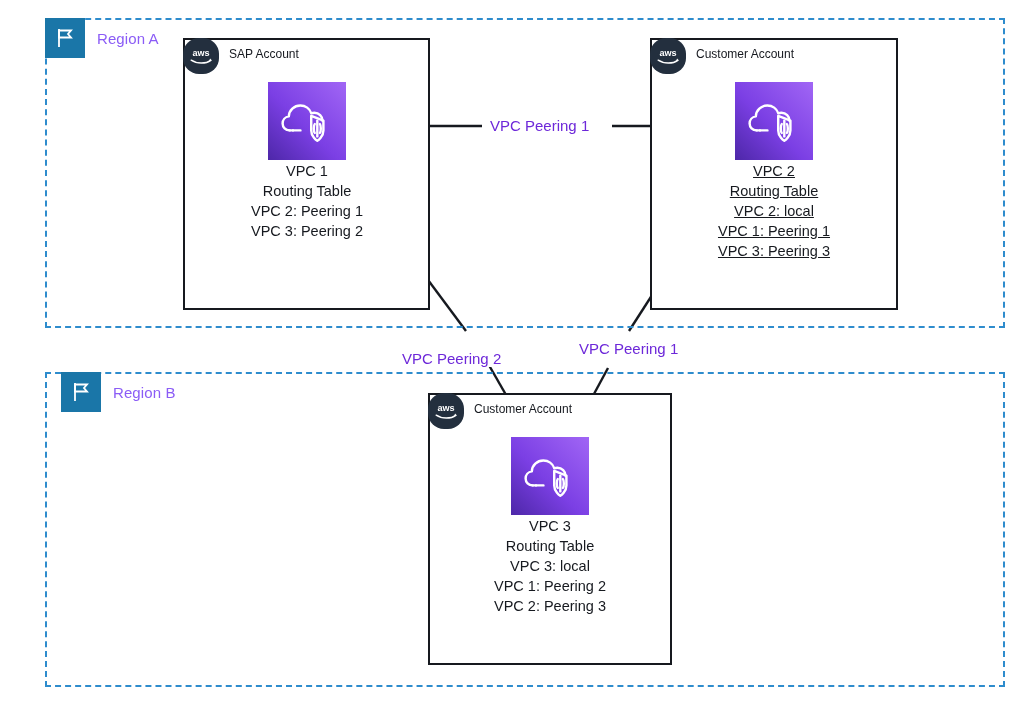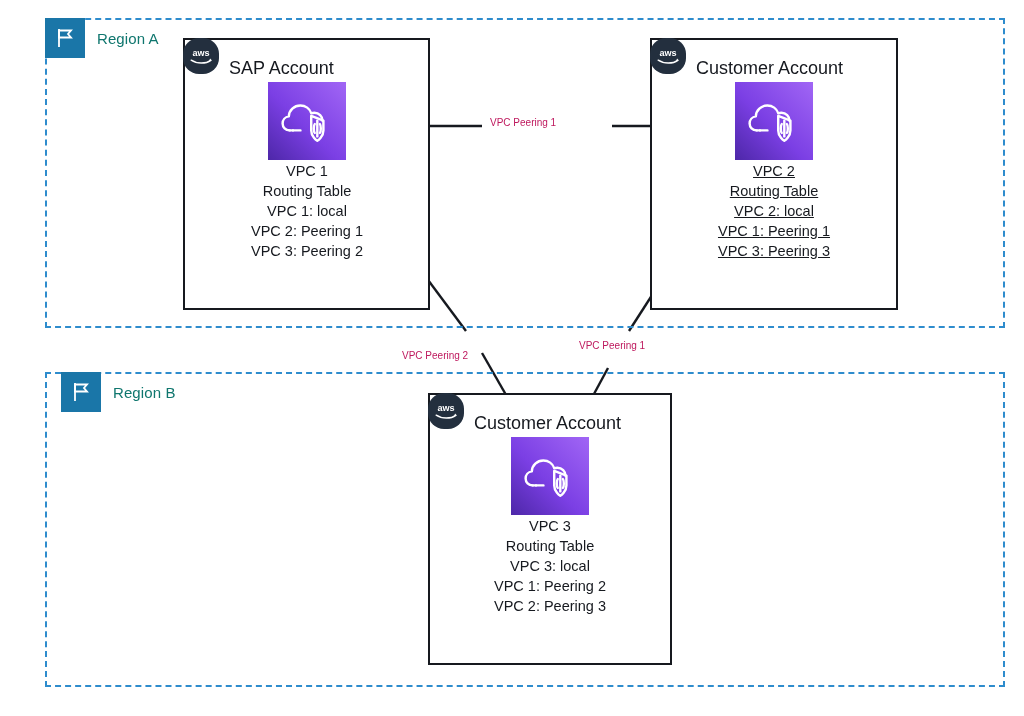--- a/index.html
+++ b/index.html
@@ -24,21 +24,21 @@
     position:absolute;
     display:flex;align-items:center;gap:12px;
     top:-1px;left:-1px;
   }
   .region-flag{
     width:40px;height:40px;background:#1a76a8;
     display:flex;align-items:center;justify-content:center;
     flex:0 0 auto;
   }
   .region-label{
-    font-size:15px;color:#0f766e;white-space:nowrap;letter-spacing:.1px;
+    font-size:15px;color:#8b5cf6;white-space:nowrap;letter-spacing:.1px;
   }
 
   
   .account{
     position:absolute;
     border:2px solid #16191f;
     box-sizing:border-box;
     background:#ffffff;
   }
   #account-sap{left:183px;top:38px;width:247px;height:272px;}
@@ -49,43 +49,43 @@
     position:absolute;top:-2px;left:-2px;
     display:flex;align-items:flex-start;gap:10px;
   }
   .aws-badge{
     width:36px;height:36px;background:#232f3e;
     display:flex;align-items:center;justify-content:center;
     flex:0 0 auto;
     border-radius:16px;
   }
   .account-title{
-    font-size:18px;color:#16191f;white-space:nowrap;
-    padding-top:20px;
+    font-size:12px;color:#16191f;white-space:nowrap;
+    padding-top:9px;
   }
 
   
   .vpc-node{position:absolute;text-align:center;width:210px;}
   .vpc-icon{
     width:78px;height:78px;margin:0 auto;
     background:linear-gradient(45deg,#4d27a8 0%,#7b3fe4 45%,#a166f5 100%);
     display:flex;align-items:center;justify-content:center;
   }
   .vpc-text{
     margin-top:1px;
     font-size:14.5px;line-height:20px;color:#16191f;white-space:nowrap;
   }
 
   #vpc1{left:202px;top:82px;}
   #vpc2{left:669px;top:82px;text-decoration:underline;}
   #vpc3{left:445px;top:437px;}
 
   
   .edge-label{
-    position:absolute;font-size:10px;color:#be185d;white-space:nowrap;
+    position:absolute;font-size:15px;color:#6d28d9;white-space:nowrap;
     background:#ffffff;padding:0 6px;
   }
   #label-peering1{left:484px;top:117px;}
   #label-peering2{left:396px;top:340px;margin-top:10px;}
   #label-peering3{left:573px;top:340px;}
 </style>
 </head>
 <body>
 
 <svg id="canvas" viewBox="0 0 1024 716" xmlns="http://www.w3.org/2000/svg">
@@ -135,21 +135,20 @@
         <path d="M13.5 42 H17"></path>
         <path d="M36.5 26.5 L49.5 31.5 L49.5 42 C49.5 48.5 43.8 52.6 43 53.1 C42.2 52.6 36.5 48.5 36.5 42 Z"></path>
         <path d="M43 31.6 L43 48.4"></path>
         <path d="M40.3 35.2 C38.9 36.6 38.9 43.4 40.3 44.8 M45.7 35.2 C47.1 36.6 47.1 43.4 45.7 44.8"></path>
       </g>
     </svg>
   </div>
   <div class="vpc-text">
     <div>VPC 1</div>
     <div>Routing Table</div>
-    <div>VPC 1: local</div>
     <div>VPC 2: Peering 1</div>
     <div>VPC 3: Peering 2</div>
   </div>
 </div>
 
 <div class="account" id="account-cust-a"></div>
 <div class="account-head" style="left:650px;top:38px;">
   <div class="aws-badge">
     <svg width="28" height="22" viewBox="0 0 40 30" aria-hidden="true">
       <text x="20" y="15" text-anchor="middle" fill="#ffffff" font-family="Liberation Sans, sans-serif" font-size="13" font-weight="bold">aws</text>

